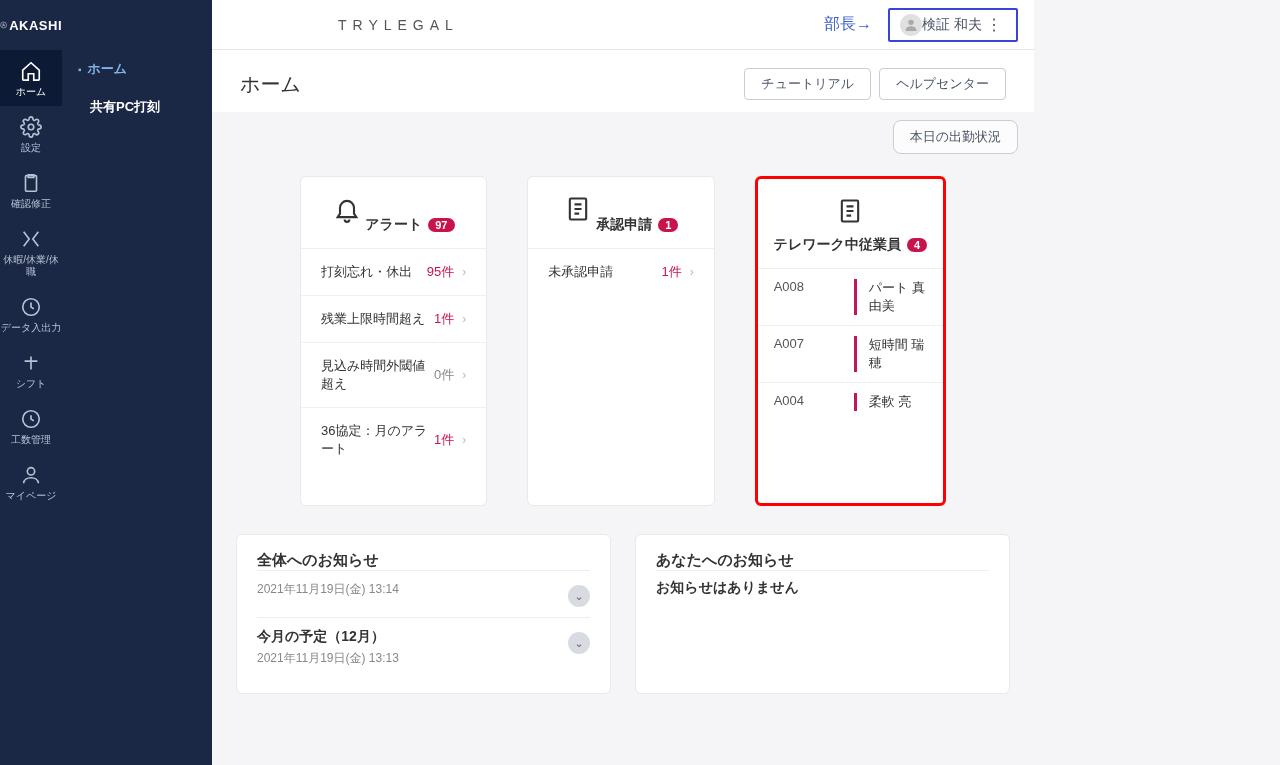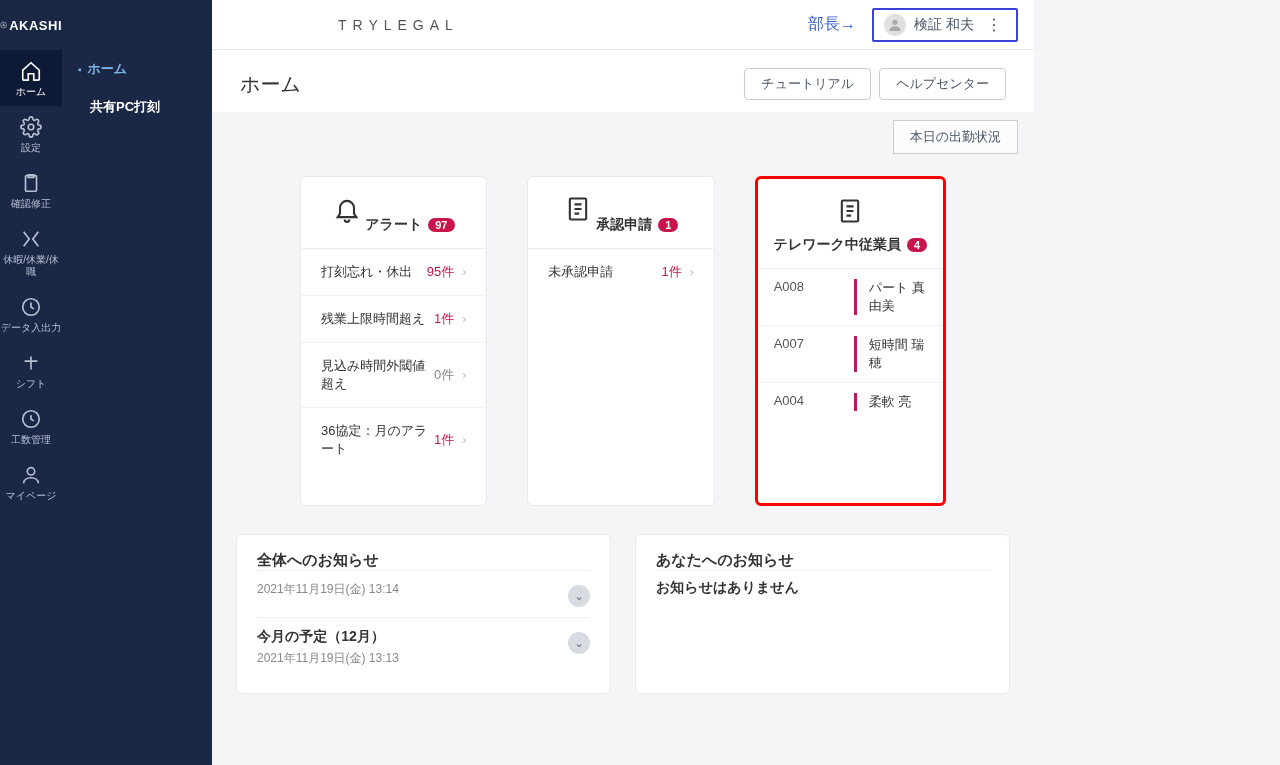--- a/index.html
+++ b/index.html
@@ -22,35 +22,35 @@
     .sub-sidebar-item.active::before { content: "▪"; font-size: 10px; }
     
     
     .main { flex: 1; display: flex; flex-direction: column; background: #fff; overflow: hidden; }
     
     
     .topbar { height: 50px; border-bottom: 1px solid #e5e5e8; display: flex; align-items: center; padding: 0 16px; gap: 16px; }
     .topbar-brand { font-size: 14px; letter-spacing: 6px; color: #555; margin-left: 110px; }
     .topbar-spacer { flex: 1; }
     .topbar-role { color: #3b5fcc; font-size: 16px; font-weight: 500; cursor: pointer; }
-    .topbar-user { display: flex; align-items: center; gap: 8px; border: 2px solid #3b42d6; padding: 4px 10px; border-radius: 2px; cursor: pointer; }
+    .topbar-user { display: flex; align-items: center; border: 2px solid #3b42d6; padding: 4px 10px; border-radius: 2px; cursor: pointer; }
     .topbar-avatar { width: 22px; height: 22px; border-radius: 50%; background: #e0e0e0; display: flex; align-items: center; justify-content: center; }
     .topbar-username { font-size: 14px; color: #4a5568; }
     .topbar-dots { font-size: 16px; color: #555; cursor: pointer; padding: 0 4px; }
     
     
     .page-header { padding: 18px 28px 12px; display: flex; align-items: center; }
     .page-title { font-size: 20px; color: #333; font-weight: 500; }
     .page-header-spacer { flex: 1; }
     .btn-outline { border: 1px solid #c8ccd4; background: #fff; color: #4a5568; padding: 6px 16px; font-size: 13px; border-radius: 4px; cursor: pointer; margin-left: 8px; }
     
     
     .content { flex: 1; background: #f5f5f7; padding: 0 8px 16px; overflow-y: auto; }
     .status-bar { display: flex; justify-content: flex-end; padding: 8px 8px 12px; }
-    .btn-status { border: 1px solid #c8ccd4; background: #fcfcfd; color: #4a5568; padding: 7px 16px; font-size: 13px; border-radius: 0; cursor: pointer; }
+    .btn-status { border: 1px solid #c8ccd4; background: #fcfcfd; color: #4a5568; padding: 7px 16px; font-size: 13px; border-radius: 8px; cursor: pointer; }
     
     
     .cards-row { display: flex; gap: 40px; padding: 10px 80px 28px; }
     .card { background: #fff; border: 1px solid #e8e9ec; border-radius: 6px; flex: 1; min-height: 330px; overflow: hidden; }
     .card.telework { border: 3px solid #ff0000; }
     .card-header { text-align: center; padding: 18px 0 14px; border-bottom: 1px solid #eee; }
     .card-header svg { width: 28px; height: 28px; margin-bottom: 6px; }
     .card-title { font-size: 14px; color: #333; font-weight: 600; display: inline-flex; align-items: center; gap: 6px; }
     .badge-count { background: #c8144a; color: #fff; border-radius: 10px; font-size: 11px; padding: 1px 7px; font-weight: 600; min-width: 18px; display: inline-block; }
     

